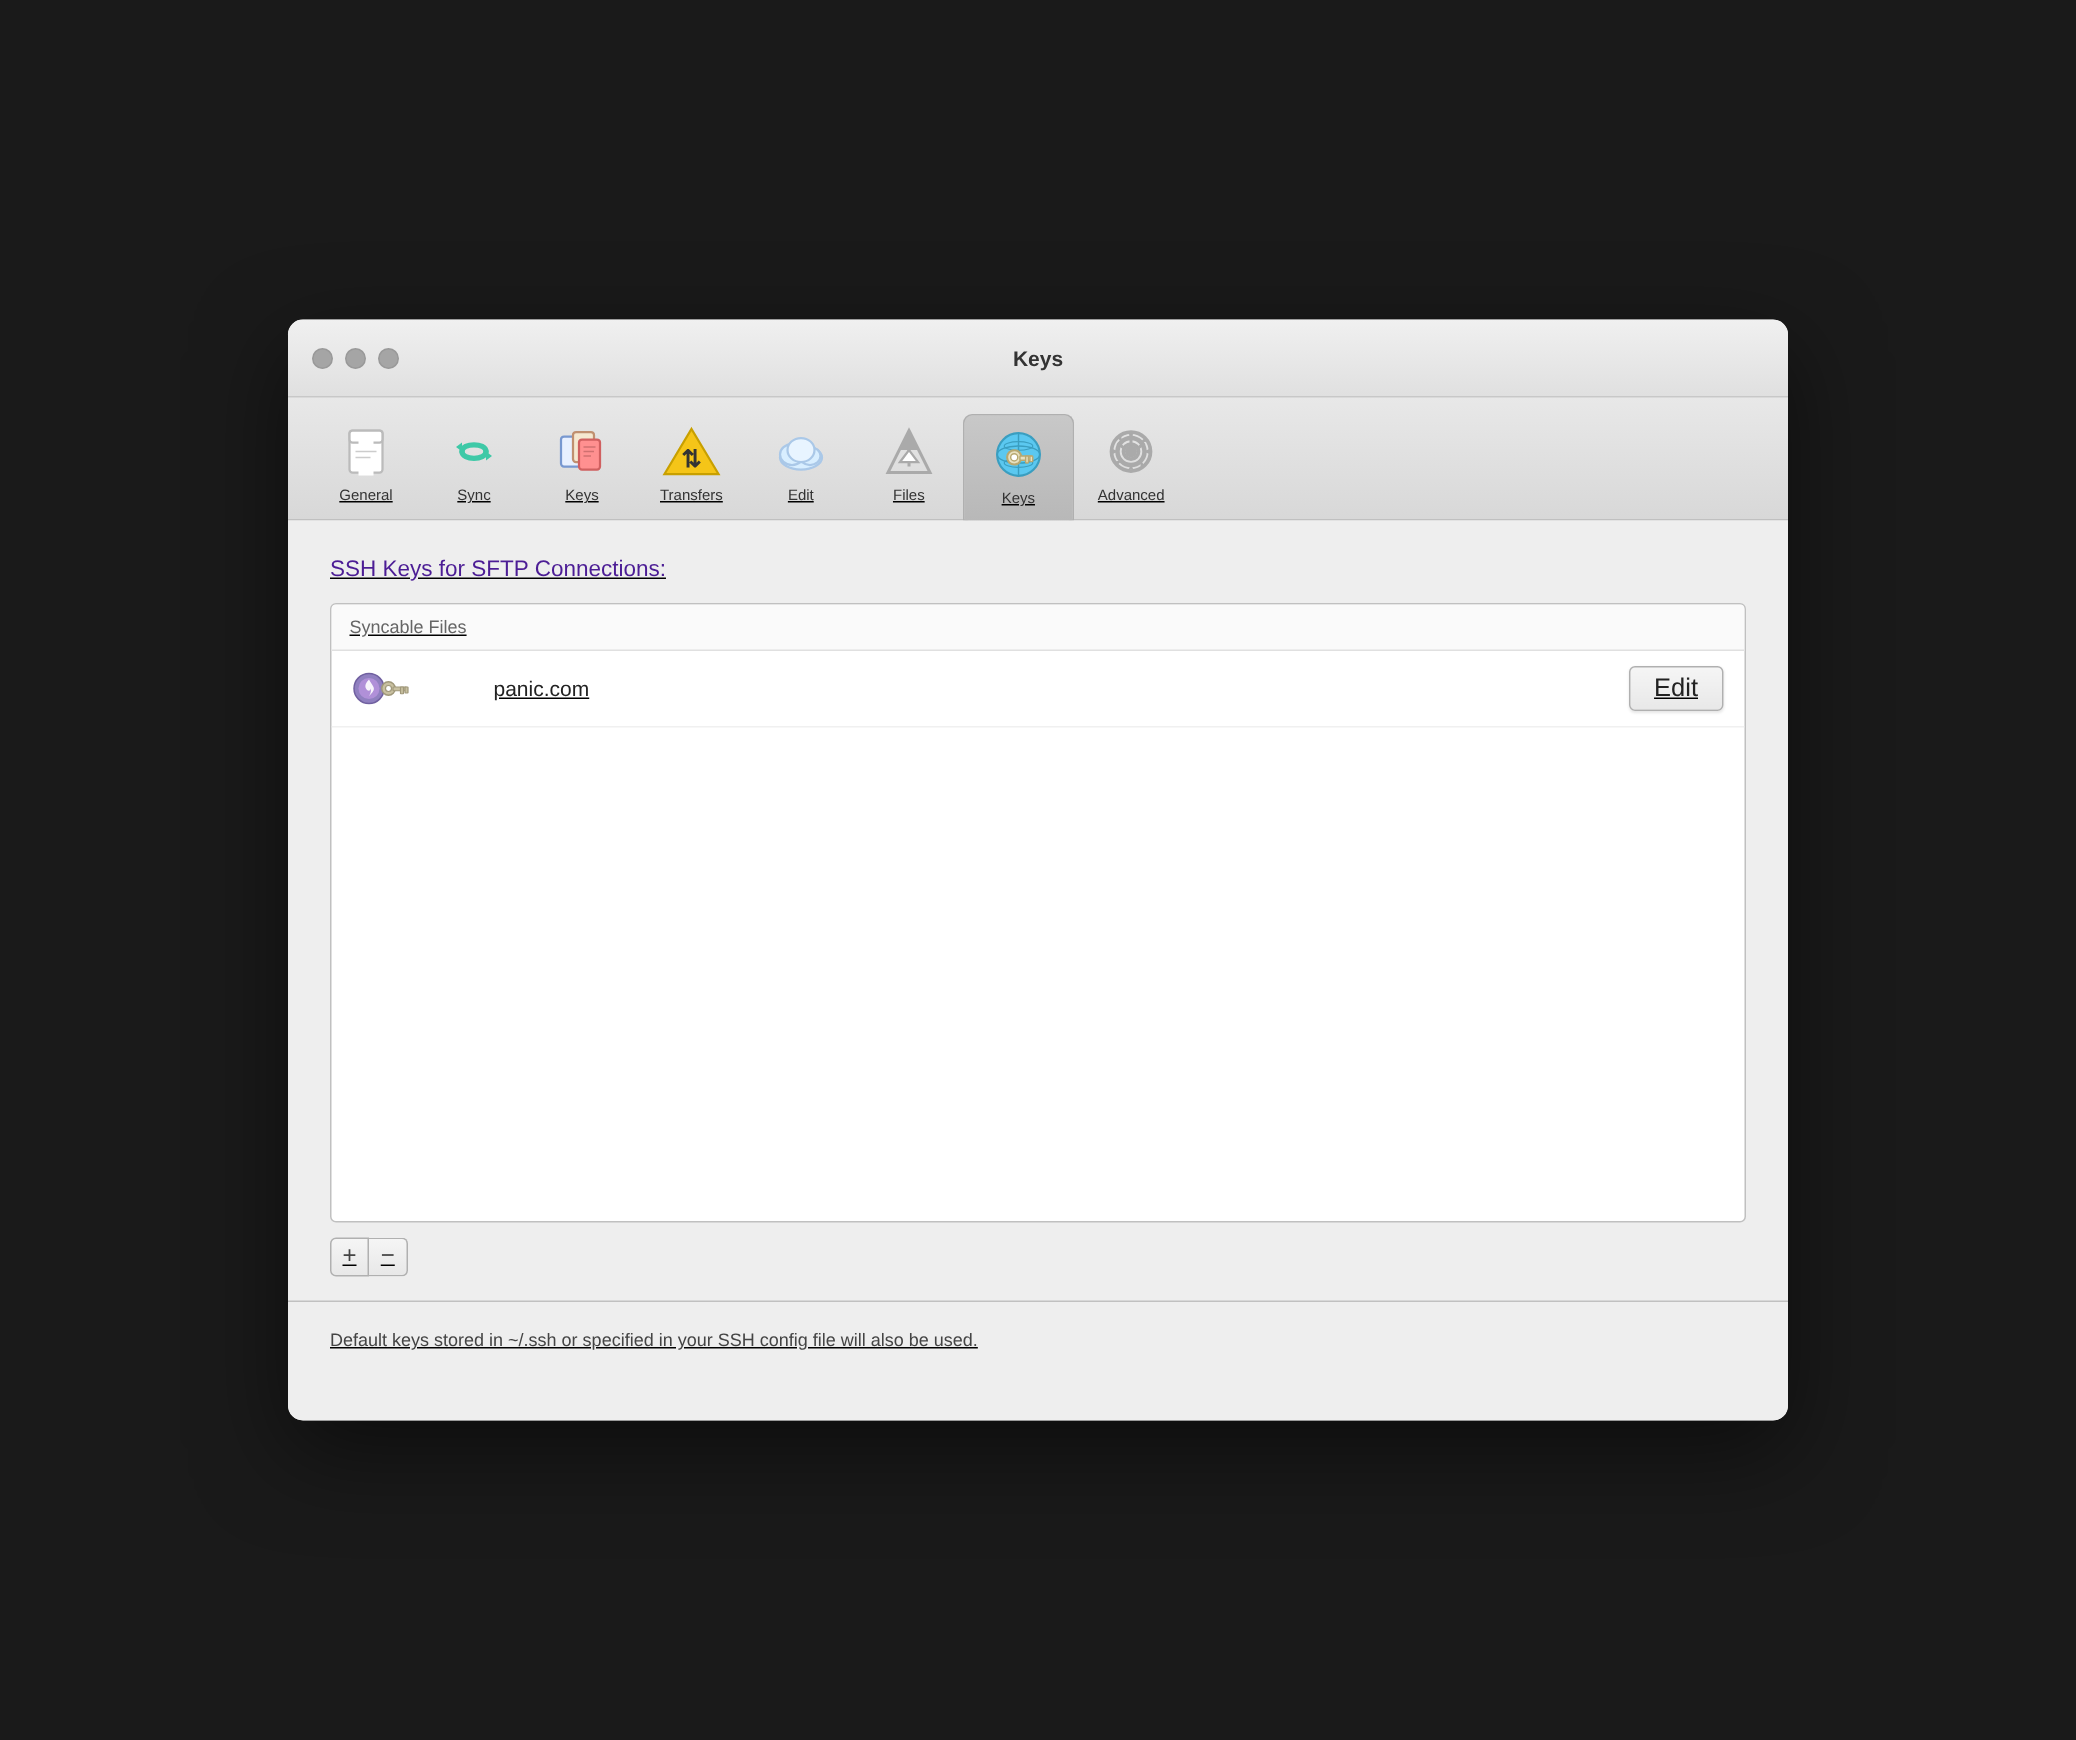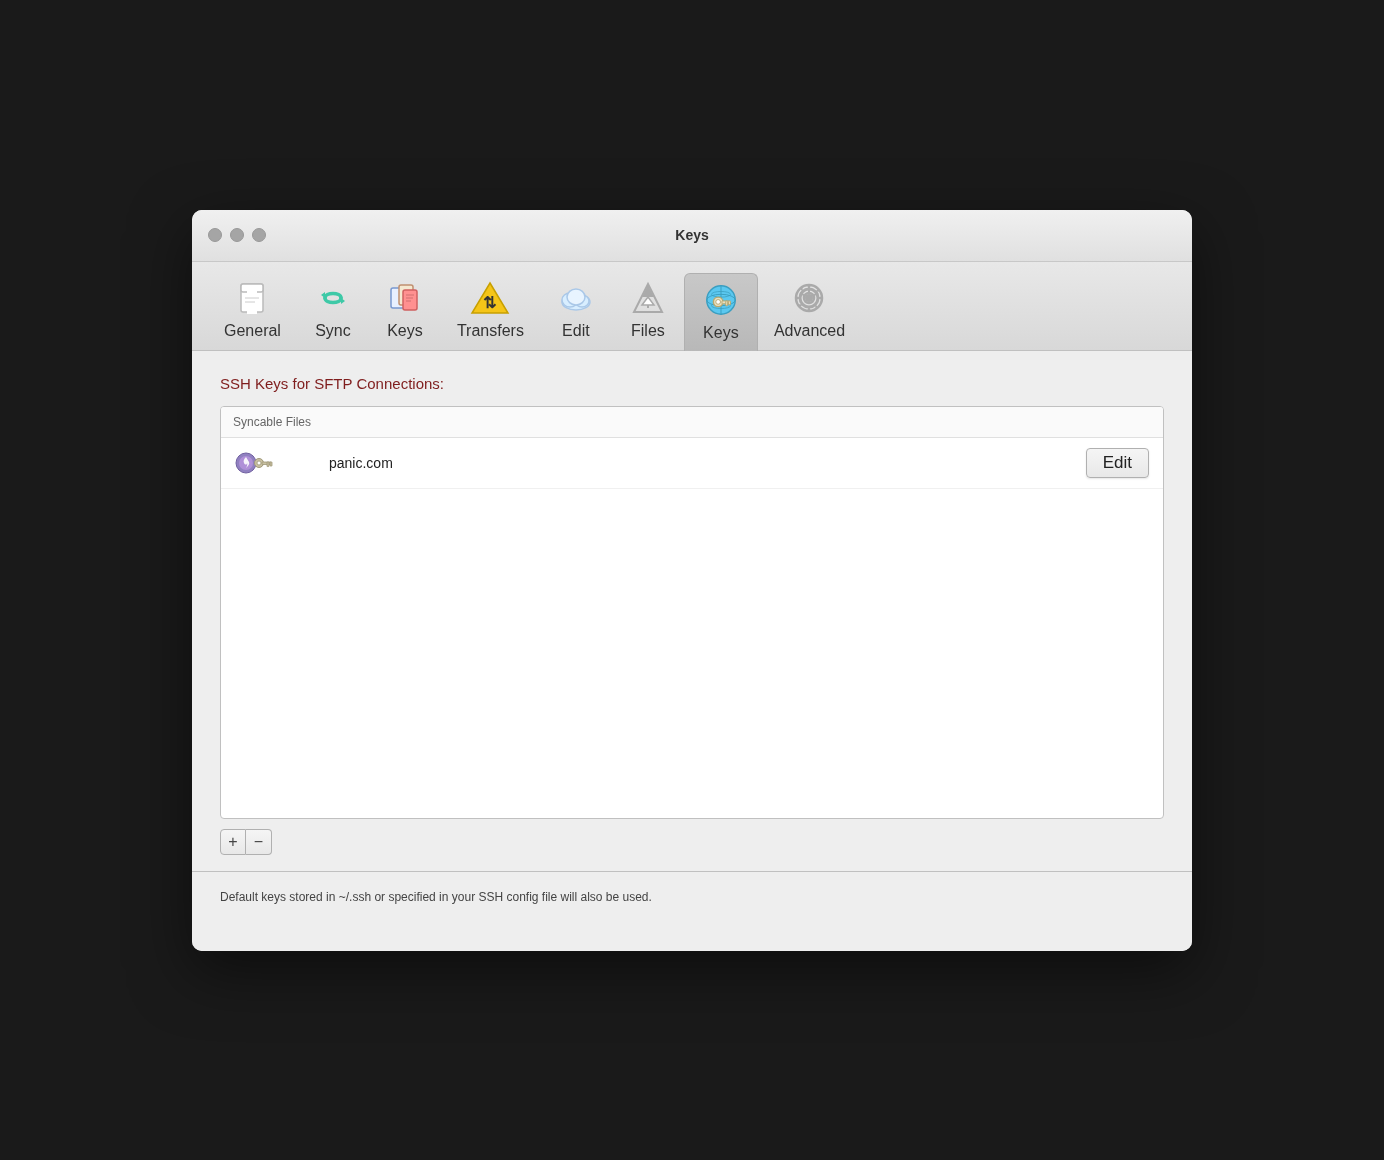--- a/index.html
+++ b/index.html
@@ -12,20 +12,21 @@
       height: 1160px;
       font-family: -apple-system, BlinkMacSystemFont, "Helvetica Neue", Arial, sans-serif;
     }
 
     .window {
       width: 1000px;
       background: #ececec;
       border-radius: 10px;
       box-shadow: 0 20px 60px rgba(0,0,0,0.5);
       overflow: hidden;
+      text-decoration: underline;
     }
 
     
     .titlebar {
       background: linear-gradient(to bottom, #f0f0f0, #e0e0e0);
       height: 52px;
       display: flex;
       align-items: center;
       padding: 0 16px;
       position: relative;
@@ -88,35 +89,35 @@
     .toolbar-icon {
       width: 40px;
       height: 40px;
       display: flex;
       align-items: center;
       justify-content: center;
       margin-bottom: 4px;
     }
 
     .toolbar-label {
-      font-size: 16px;
+      font-size: 10px;
       color: #333;
     }
 
     
     .content {
       background: #eeeeee;
       padding: 24px 28px;
       min-height: 600px;
     }
 
     .section-title {
       font-size: 15px;
       font-weight: 500;
-      color: #7f1d1d;
+      color: #4c1d95;
       margin-bottom: 14px;
     }
 
     
     .keys-list-container {
       background: #fff;
       border: 1px solid #c0c0c0;
       border-radius: 4px;
       overflow: hidden;
       margin-bottom: 10px;

